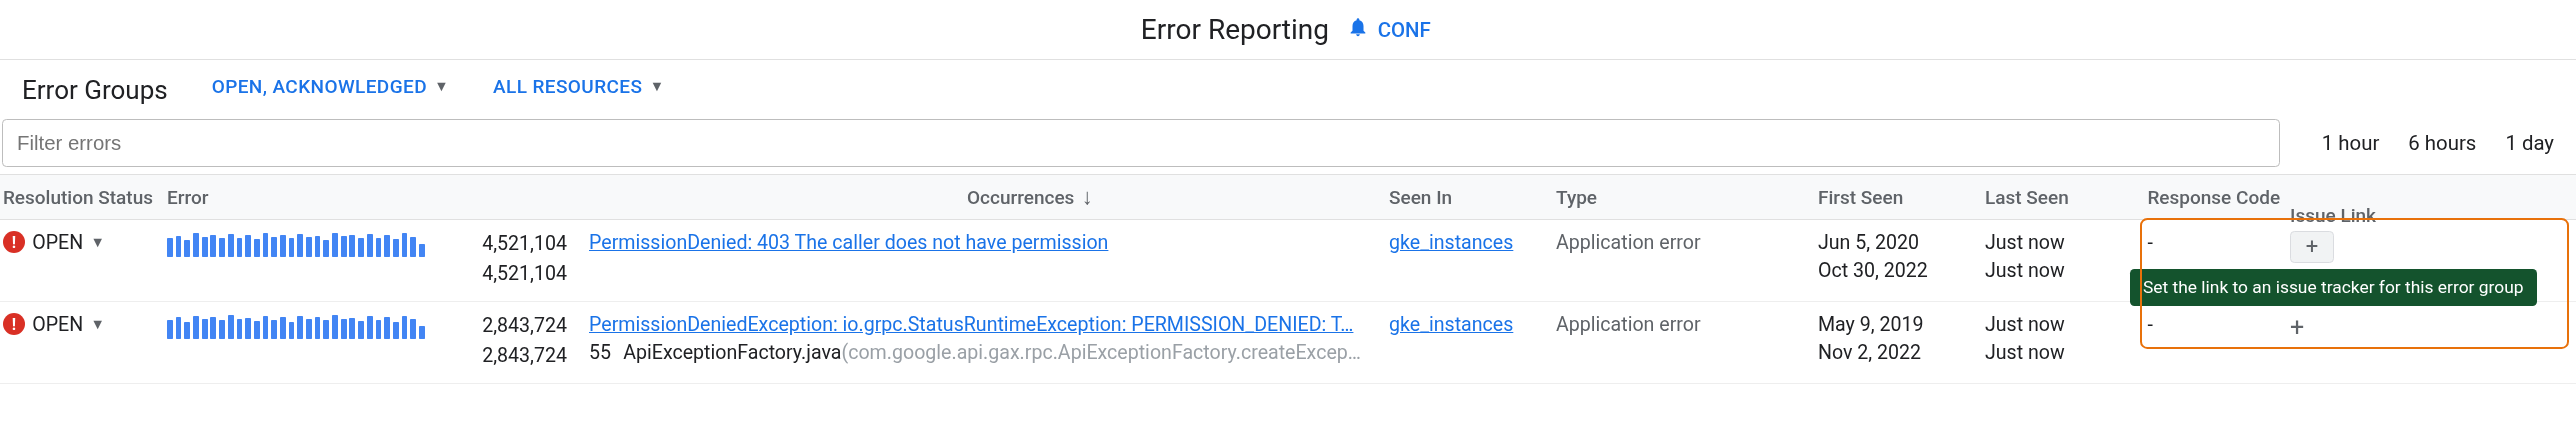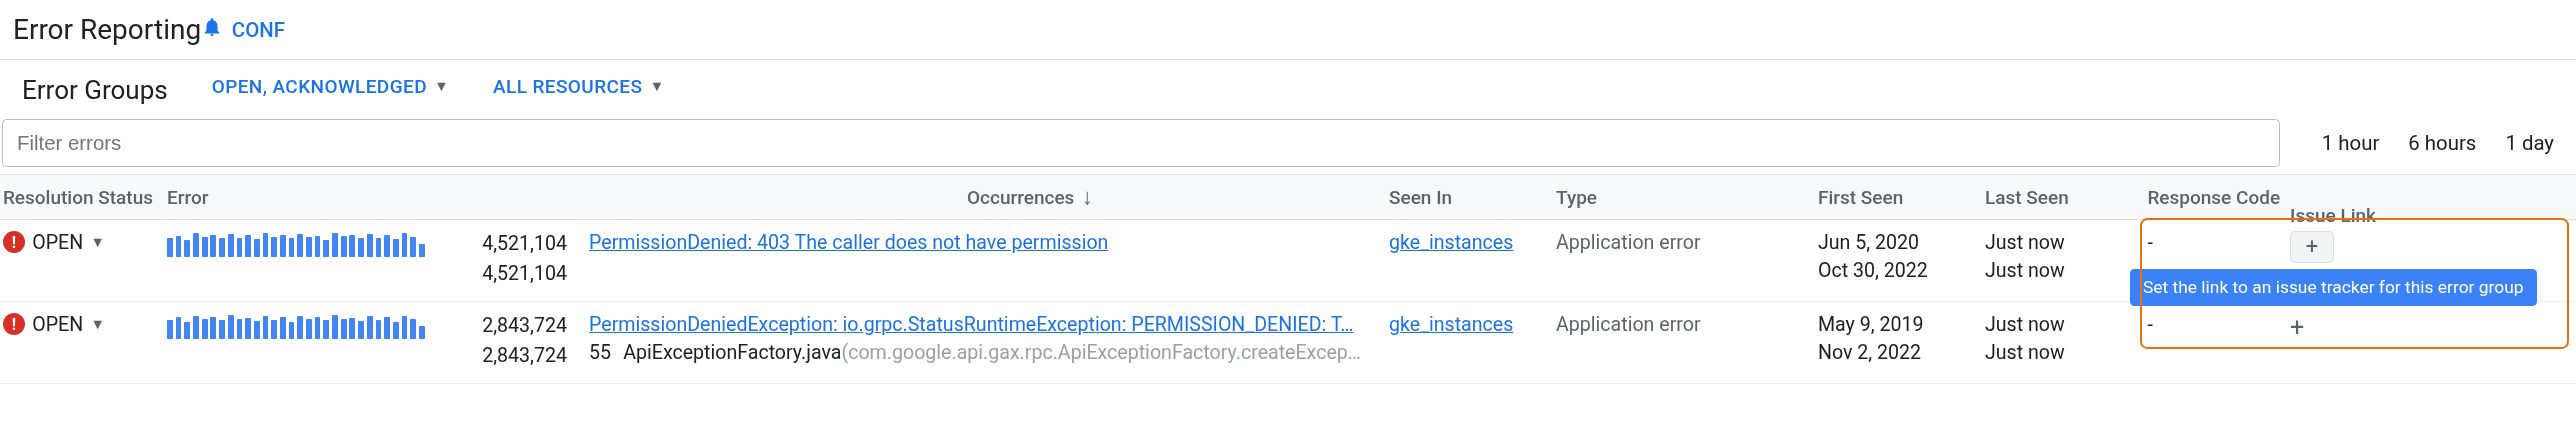--- a/index.html
+++ b/index.html
@@ -6,23 +6,24 @@
   body {
     font-family: 'Google Sans', Roboto, Arial, sans-serif;
     background: #fff;
     color: #202124;
     font-size: 20.4px;
     width: 2576px;
   }
   .header-bar {
     display: flex;
     align-items: center;
-    justify-content: flex-start;
+    justify-content: center;
     padding: 13px 17.4px 13px 13px;
     border-bottom: 0.7px solid #e0e0e0;
+    gap: 18px;
   }
   .page-title {
     font-size: 28px;
     font-weight: 400;
     color: #202124;
   }
   .header-right {
     display: flex;
     align-items: center;
     gap: 8.7px;
@@ -148,21 +149,21 @@
     width: 44px; height: 32px;
     border: 0.7px solid #dadce0; border-radius: 4.4px;
     background: #f1f3f4;
     display: inline-flex; align-items: center; justify-content: center;
     font-size: 22px; color: #5f6368; cursor: pointer;
   }
   .plus-plain { font-size: 25px; color: #5f6368; cursor: pointer; }
   .tooltip {
     position: absolute;
     top: 38px; left: -160px;
-    background: #3b82f6;
+    background: #14532d;
     color: #fff;
     font-size: 17.4px;
     padding: 8.7px 13px;
     border-radius: 4.4px;
     white-space: nowrap;
   }
   .right-highlight-wrap {
     position: absolute;
     top: 218px;
     right: 7.3px;

